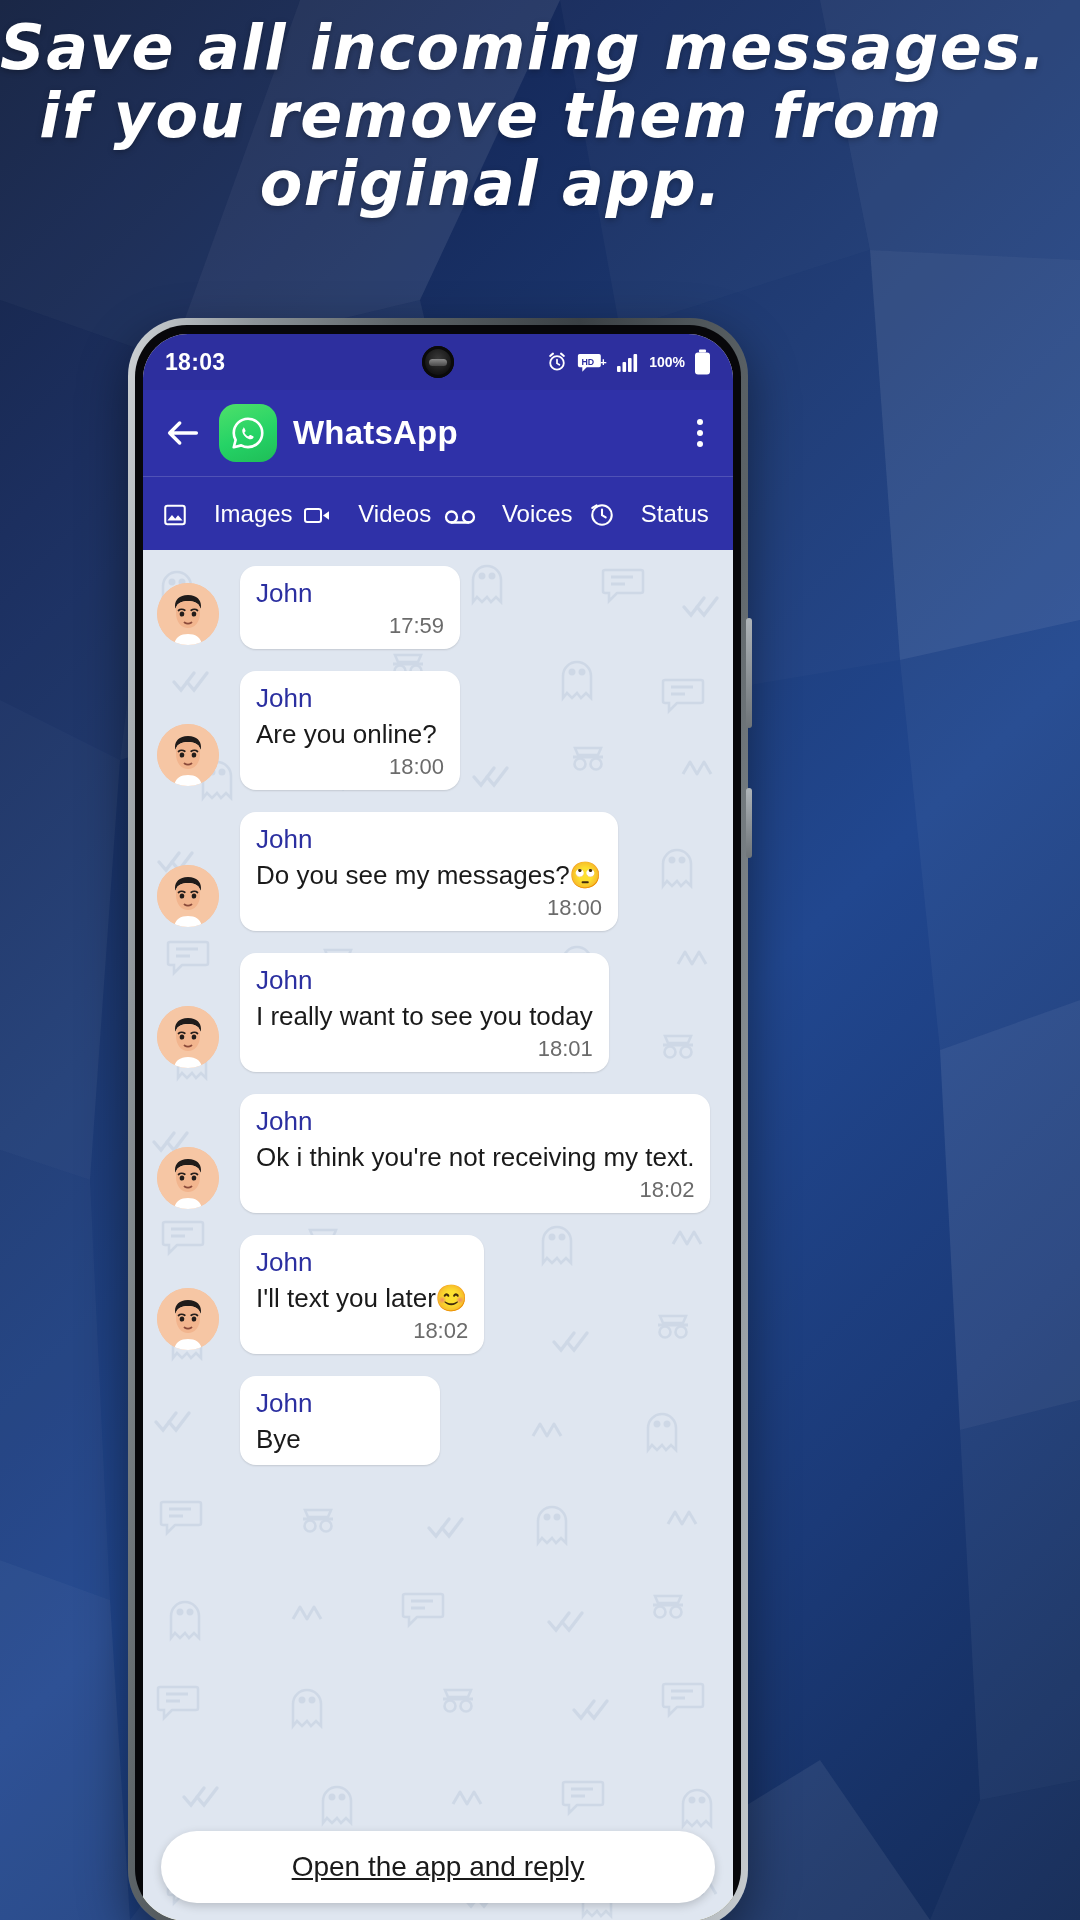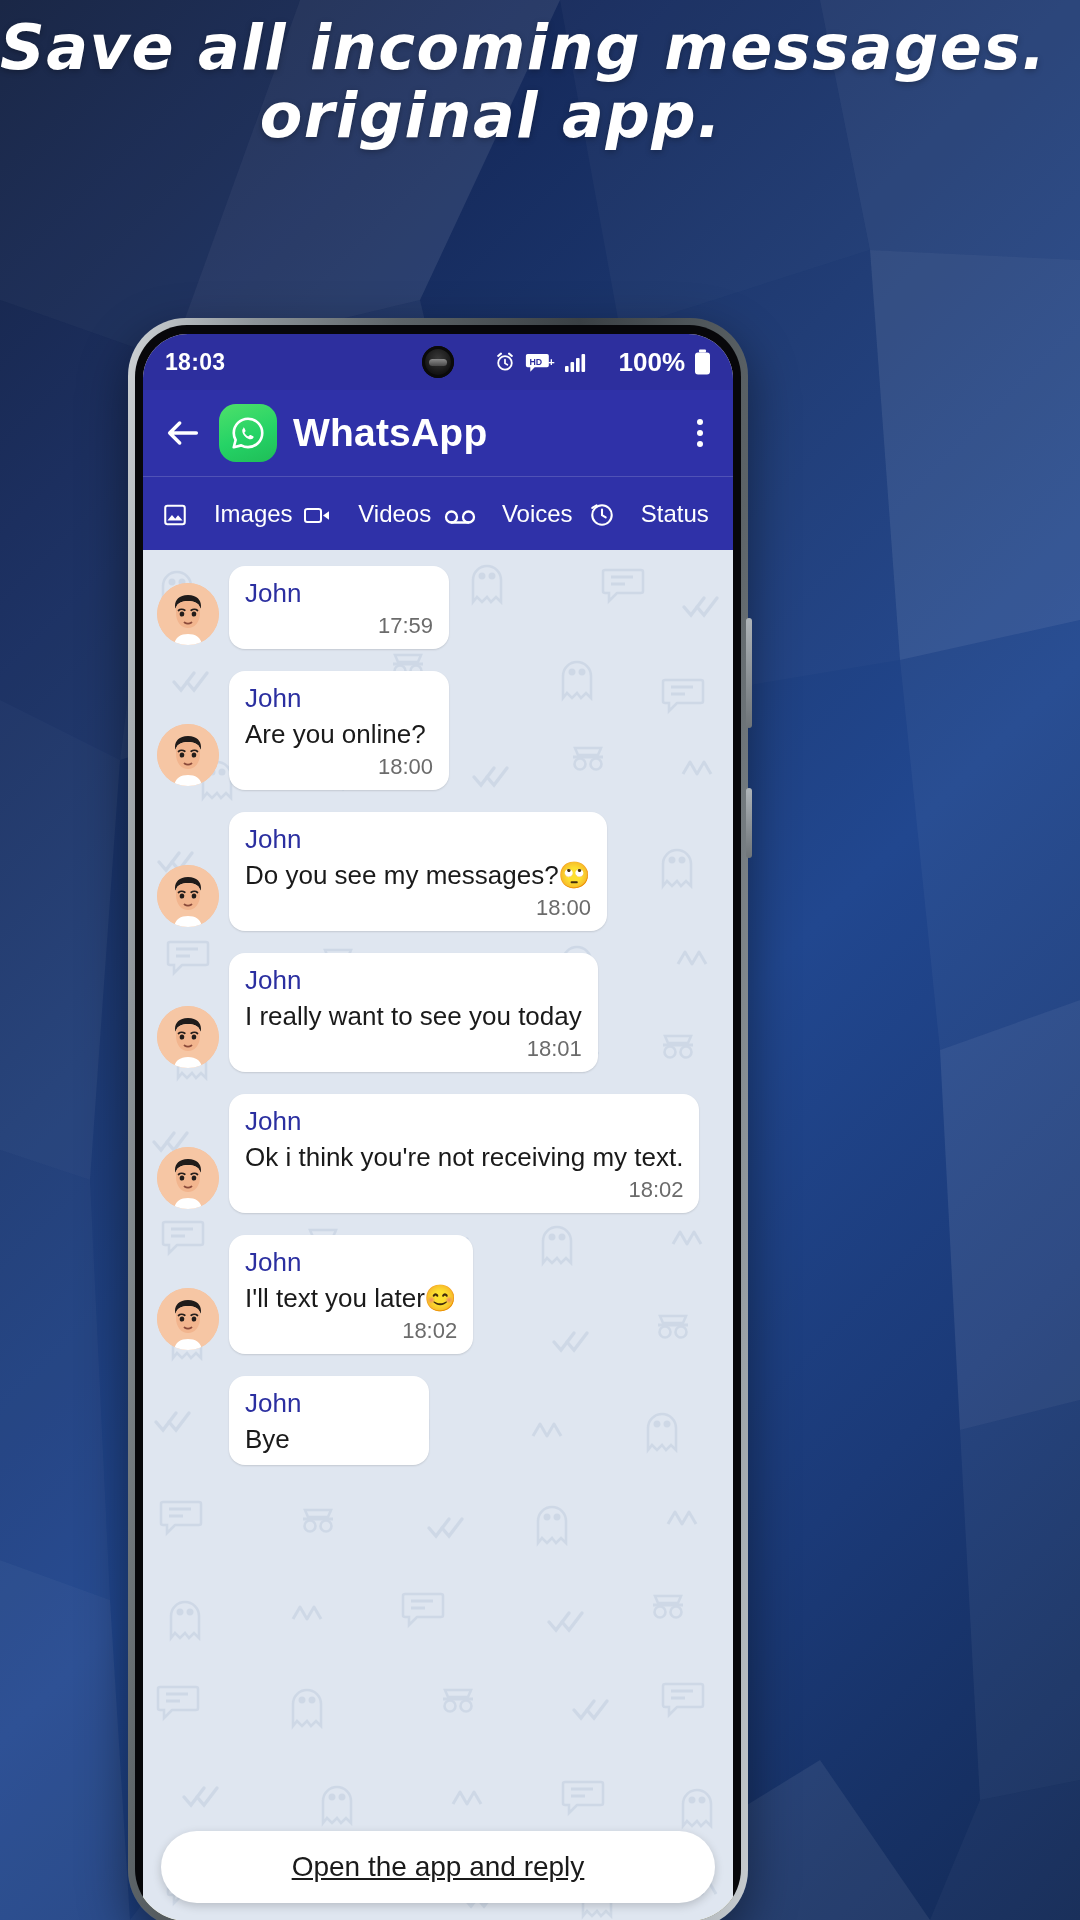--- a/index.html
+++ b/index.html
@@ -85,21 +85,21 @@
     font-size: 23px;
     font-weight: 600;
     z-index: 5;
   }
   #status-time { letter-spacing: .3px; }
   #status-right {
     margin-left: auto;
     display: flex; align-items: center; gap: 9px;
   }
   #status-right svg { display: block; }
-  #battery-pct { font-size: 26px; font-weight: 600; margin-left: 22px; }
+  #battery-pct { font-size: 14px; font-weight: 600; }
   #camera-cutout {
     position: absolute;
     left: 50%; top: 12px;
     transform: translateX(-50%);
     width: 32px; height: 32px;
     border-radius: 50%;
     background: radial-gradient(circle at 50% 40%, #3a3a3a 0%, #161616 55%, #000 100%);
     box-shadow: inset 0 0 0 3px #0a0a0a;
     z-index: 8;
   }
@@ -120,21 +120,21 @@
     gap: 16px;
   }
   #back-arrow { width: 40px; height: 40px; flex: 0 0 auto; }
   #wa-logo {
     width: 58px; height: 58px; border-radius: 17px;
     background: linear-gradient(160deg, #4ee06a 0%, #25d366 55%, #1fbd57 100%);
     display: flex; align-items: center; justify-content: center;
     flex: 0 0 auto;
   }
   #app-title {
-    color: #fff; font-size: 39px; font-weight: 700; letter-spacing: .2px;
+    color: #fff; font-size: 33px; font-weight: 700; letter-spacing: .2px;
   }
   #overflow-menu {
     margin-left: auto;
     display: flex; flex-direction: column; gap: 5px;
     padding: 8px 10px;
   }
   #overflow-menu i { width: 6px; height: 6px; border-radius: 50%; background: #fff; display: block; }
 
   
   #tabs {
@@ -167,21 +167,21 @@
   }
   #messages {
     position: relative;
     z-index: 1;
     padding: 16px 16px 0 14px;
   }
   .msg-row {
     display: flex;
     align-items: flex-end;
     margin-bottom: 22px;
-    gap: 10px;
+    gap: 21px;
   }
   .avatar {
     width: 62px; height: 62px; border-radius: 50%;
     flex: 0 0 auto;
     background: #f3c3a3;
     overflow: hidden;
     position: relative;
     margin-bottom: 4px;
   }
   .bubble {
@@ -249,20 +249,21 @@
     <polygon points="0,1150 90,1180 110,1600 0,1560" fill="#ffffff" opacity="0.03"></polygon>
     <polygon points="960,1430 1080,1400 1080,1780 980,1800" fill="#ffffff" opacity="0.05"></polygon>
     <polygon points="0,1560 110,1600 130,1920 0,1920" fill="#ffffff" opacity="0.06"></polygon>
     <polygon points="980,1800 1080,1780 1080,1920 930,1920" fill="#ffffff" opacity="0.03"></polygon>
     <polygon points="130,1920 300,1700 560,1920" fill="#ffffff" opacity="0.04"></polygon>
     <polygon points="560,1920 820,1760 930,1920" fill="#ffffff" opacity="0.07"></polygon>
   </svg>
 
   <div id="headline">
     <span class="hl">Save all incoming messages.</span>
+    <span class="hl">if you remove them from</span>
     <span class="hl">original app.</span>
   </div>
 
   <div id="phone">
     <div class="side-btn" style="top:300px;height:110px;"></div>
     <div class="side-btn" style="top:470px;height:70px;"></div>
 
     <div id="phone-inner">
       <div id="screen">
 

